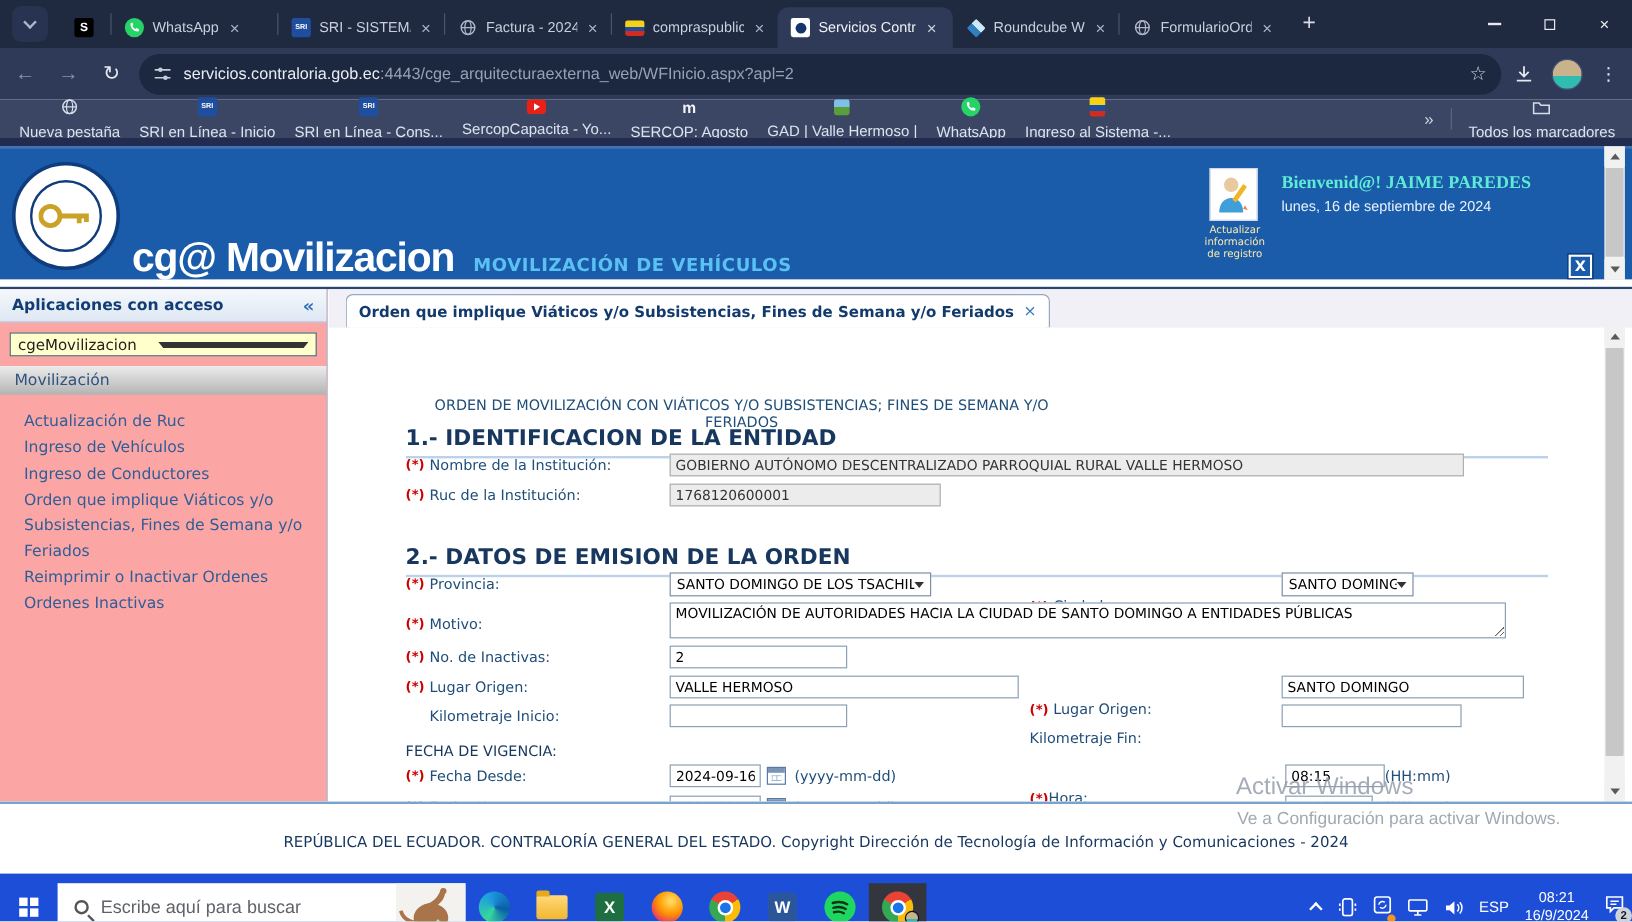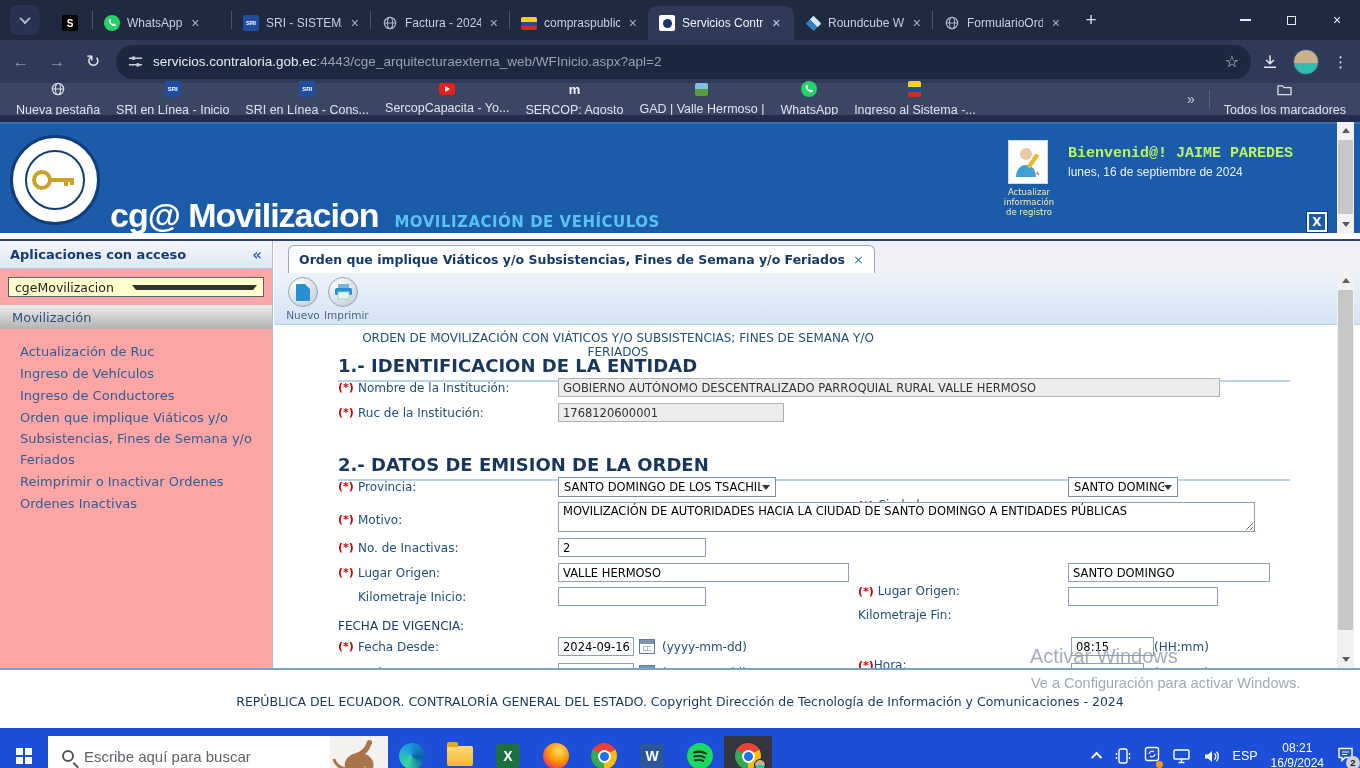--- a/index.html
+++ b/index.html
@@ -65,21 +65,21 @@
   .pagestrip { position:absolute; left:0; top:0; width:1360px; height:7px; background:#232c4e; }
   .hdr { position:absolute; left:0; top:7px; width:1360px; height:111px; background:#1a5ca9; border-top:2px solid #3e71b3; }
   .logo { position:absolute; left:10px; top:11px; width:90px; height:90px; border-radius:50%; background:#fff; border:3px solid #0f3c7c; }
   .logo .ring { position:absolute; inset:12px; border-radius:50%; border:2px solid #0f3c7c; }
   .logo svg { position:absolute; left:19px; top:30px; }
   .brandline { position:absolute; left:110px; top:72px; display:flex; align-items:baseline; gap:16px; }
   .brand { color:#fff; font-weight:bold; font-size:34px; letter-spacing:-1px; font-family:"Liberation Sans",sans-serif;}
   .brandsub { color:#5bc0f2; font-weight:bold; font-size:15px; letter-spacing:0.5px; }
   .avatarbox { position:absolute; left:1008px; top:16px; width:40px; height:44px; background:#fff; border:1px solid #d0d8e4; display:flex; align-items:center; justify-content:center; }
   .avatarcap { position:absolute; left:986px; top:63px; width:86px; text-align:center; color:#fbe9a9; font-size:8.5px; line-height:10px; }
-  .welcome { position:absolute; left:1068px; top:21px; color:#bef264; font-weight:bold; font-size:15px; font-family:Liberation Mono, monospace;}
+  .welcome { position:absolute; left:1068px; top:21px; color:#5eead4; font-weight:bold; font-size:15px; font-family:Liberation Serif, serif;}
   .hdate { position:absolute; left:1068px; top:41px; color:#e9f2fc; font-size:12px; font-family:"Liberation Sans",sans-serif;}
   .hclose { position:absolute; left:1306px; top:87px; width:22px; height:22px; background:#1a5ca9; border:1px solid #0d3c7c; box-shadow:inset 0 0 0 2px #fff; color:#fff; font-weight:bold; font-size:12px; display:flex; align-items:center; justify-content:center; }
 
   
   .sb { position:absolute; width:17px; background:#f1f1f1; }
   .sbbtn { position:absolute; left:0; width:17px; height:17px; background:#f1f1f1; display:flex; align-items:center; justify-content:center; }
   .tri-up { width:0; height:0; border-left:4px solid transparent; border-right:4px solid transparent; border-bottom:5px solid #5a5a5a; }
   .tri-dn { width:0; height:0; border-left:4px solid transparent; border-right:4px solid transparent; border-top:5px solid #5a5a5a; }
   .sbthumb { position:absolute; left:1px; width:15px; background:#c7c7c7; border-radius:1px; }
 
@@ -400,38 +400,20 @@
         </ul>
       </div>
 
       <div class="tabrow">
         <div class="doctab">
           <span class="t">Orden que implique Viáticos y/o Subsistencias, Fines de Semana y/o Feriados</span>
           <span class="x">×</span>
         </div>
       </div>
 
-      <div class="toolbar">
-        <div class="toolbtn" style="left:10px">
-          <div class="tb-circle">
-              <span class="docico"></span>
-            </div>
-          <div class="tb-label">Nuevo</div>
-        </div>
-        <div class="toolbtn" style="left:50px">
-          <div class="tb-circle">
-            <svg width="19" height="16" viewBox="0 0 19 16">
-                <rect x="4" y="0" width="11" height="4" fill="#7fb3d9"></rect>
-                <rect x="1" y="4" width="17" height="7" rx="1.5" fill="#2a8fd0"></rect>
-                <rect x="4" y="8" width="11" height="7" fill="#eef3f8" stroke="#9db"></rect>
-              </svg>
-          </div>
-          <div class="tb-label">Imprimir</div>
-        </div>
-      </div>
 
       <div class="form">
         <div class="ftitle">ORDEN DE MOVILIZACIÓN CON VIÁTICOS Y/O SUBSISTENCIAS; FINES DE SEMANA Y/O FERIADOS</div>
 
         <div class="fsec" style="top:30px">1.- IDENTIFICACION DE LA ENTIDAD</div>
 
         <div class="frow" style="top:53px">
           <span class="req">(*)</span>
           <span class="flabel">Nombre de la Institución:</span>
           <input class="fin dis" style="left: 220px; width: 662px;" disabled="" value="GOBIERNO AUTÓNOMO DESCENTRALIZADO PARROQUIAL RURAL VALLE HERMOSO">

